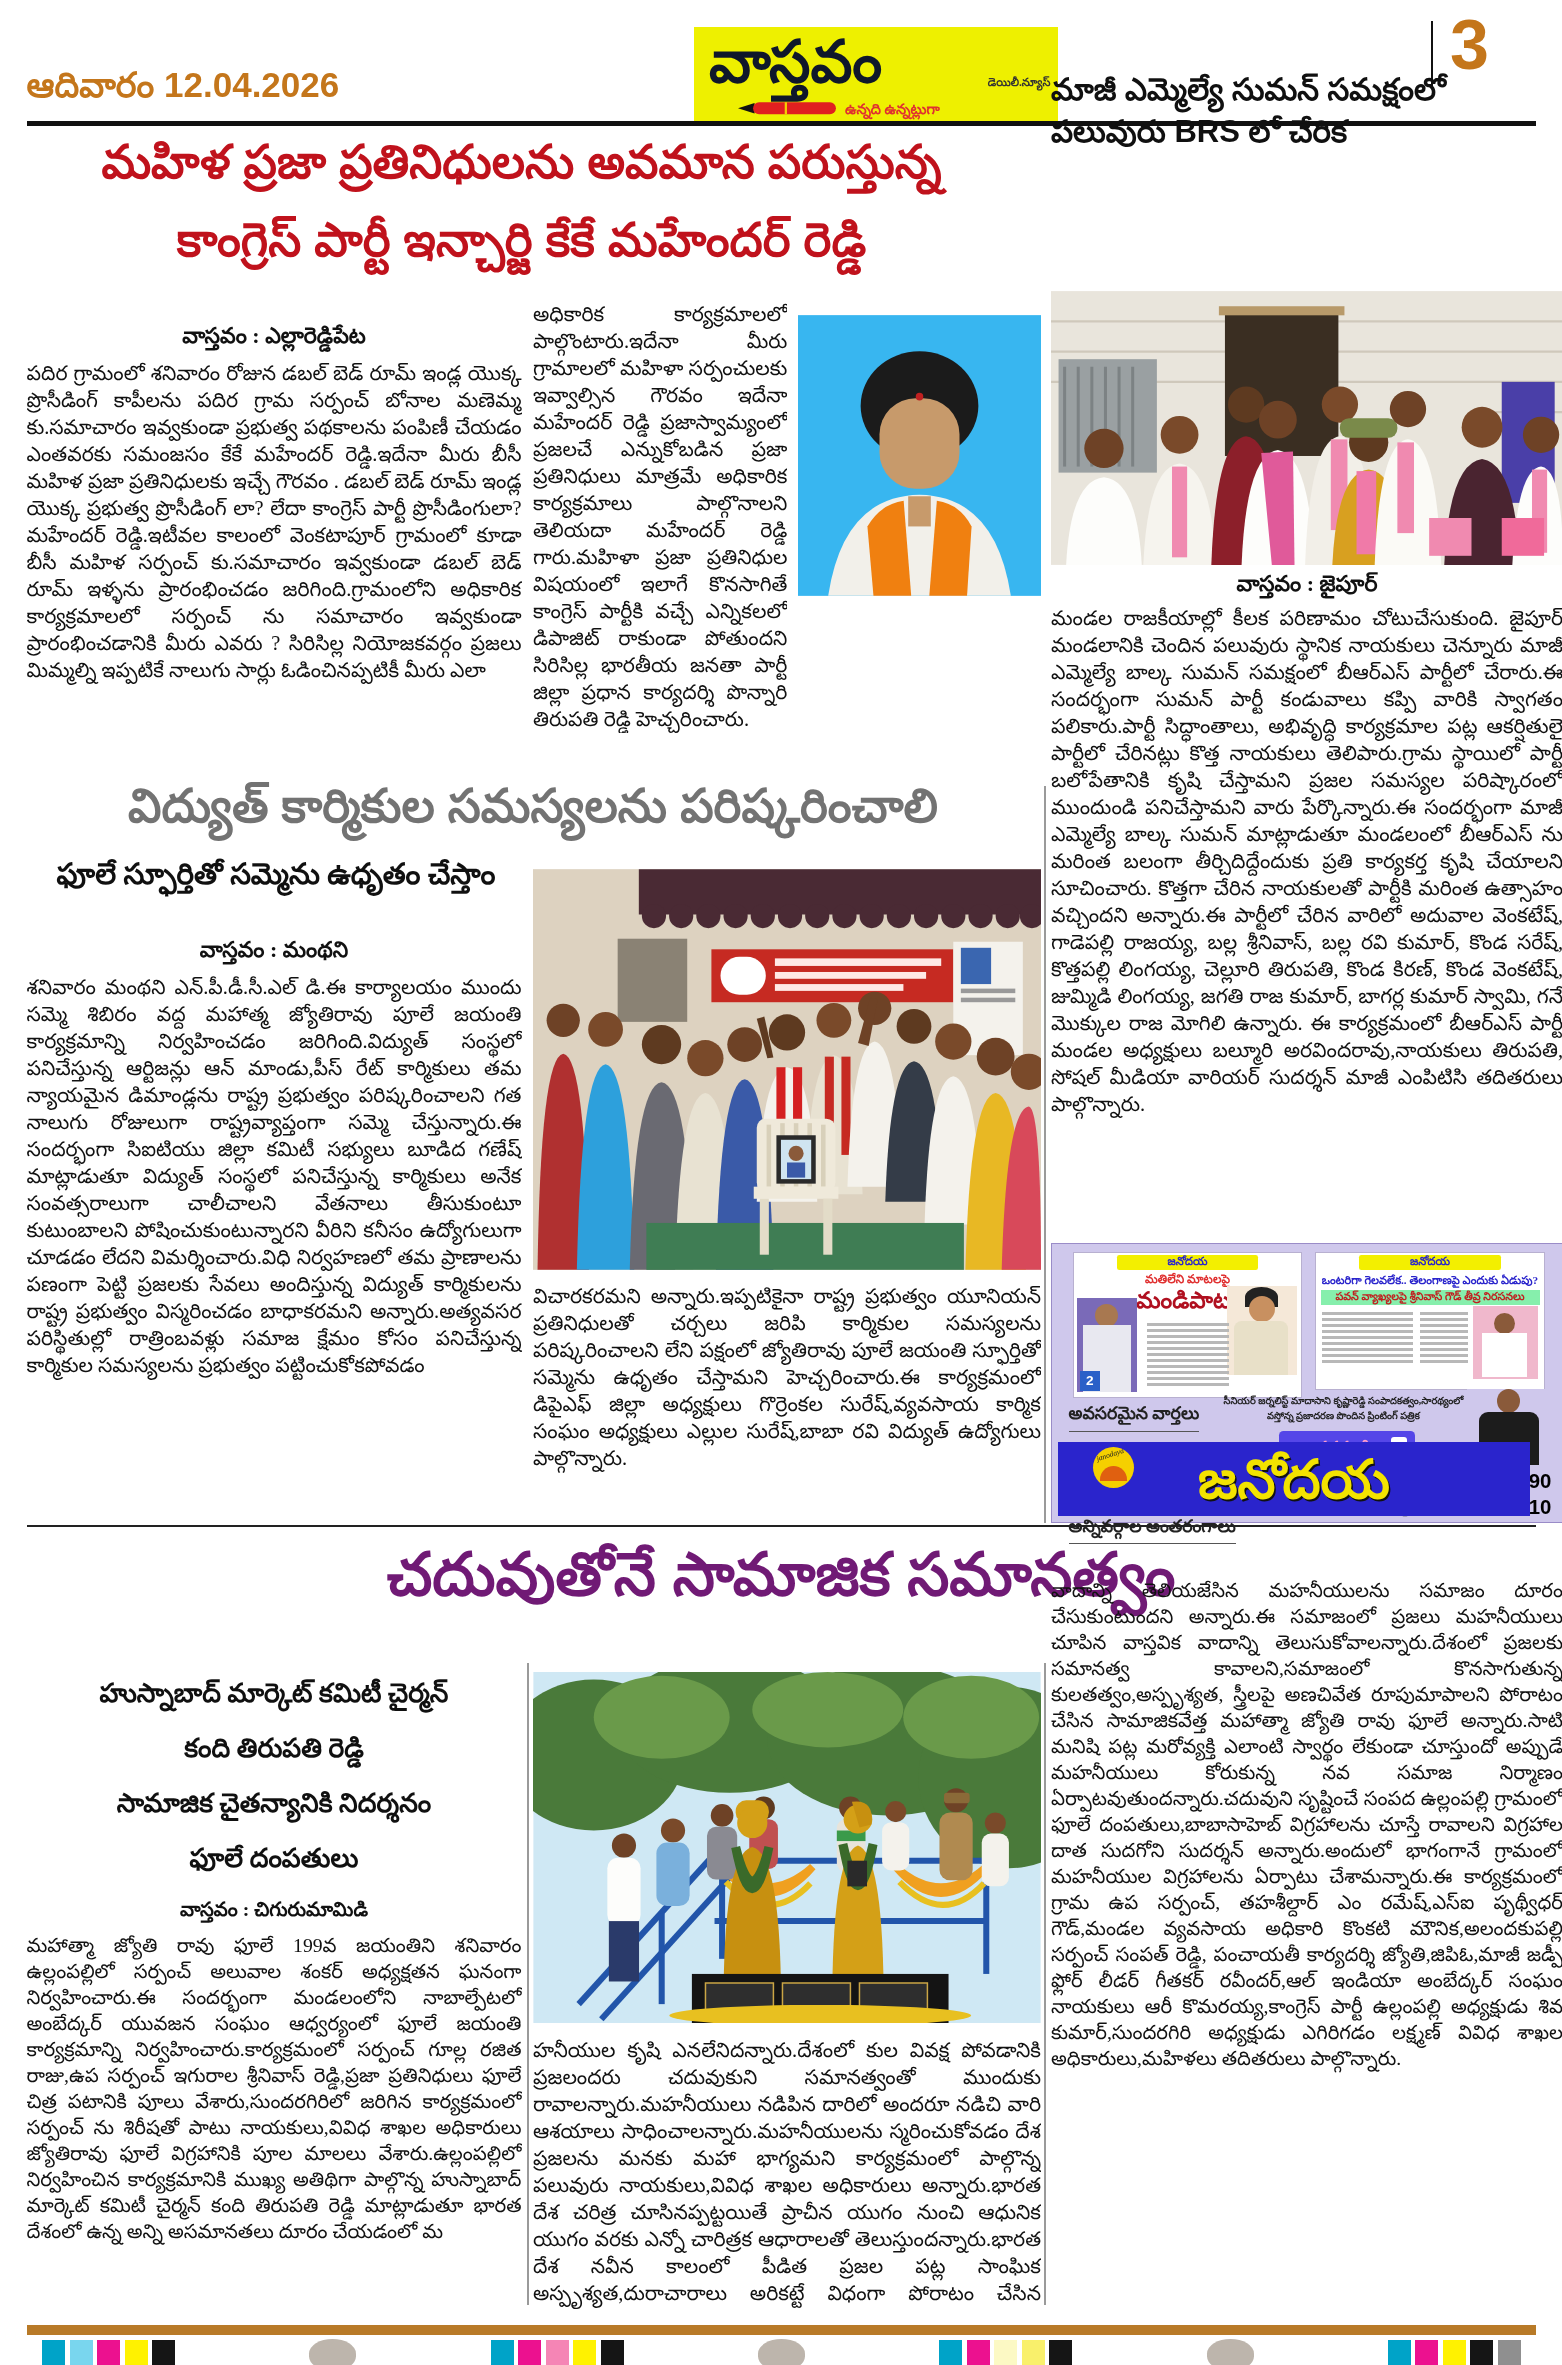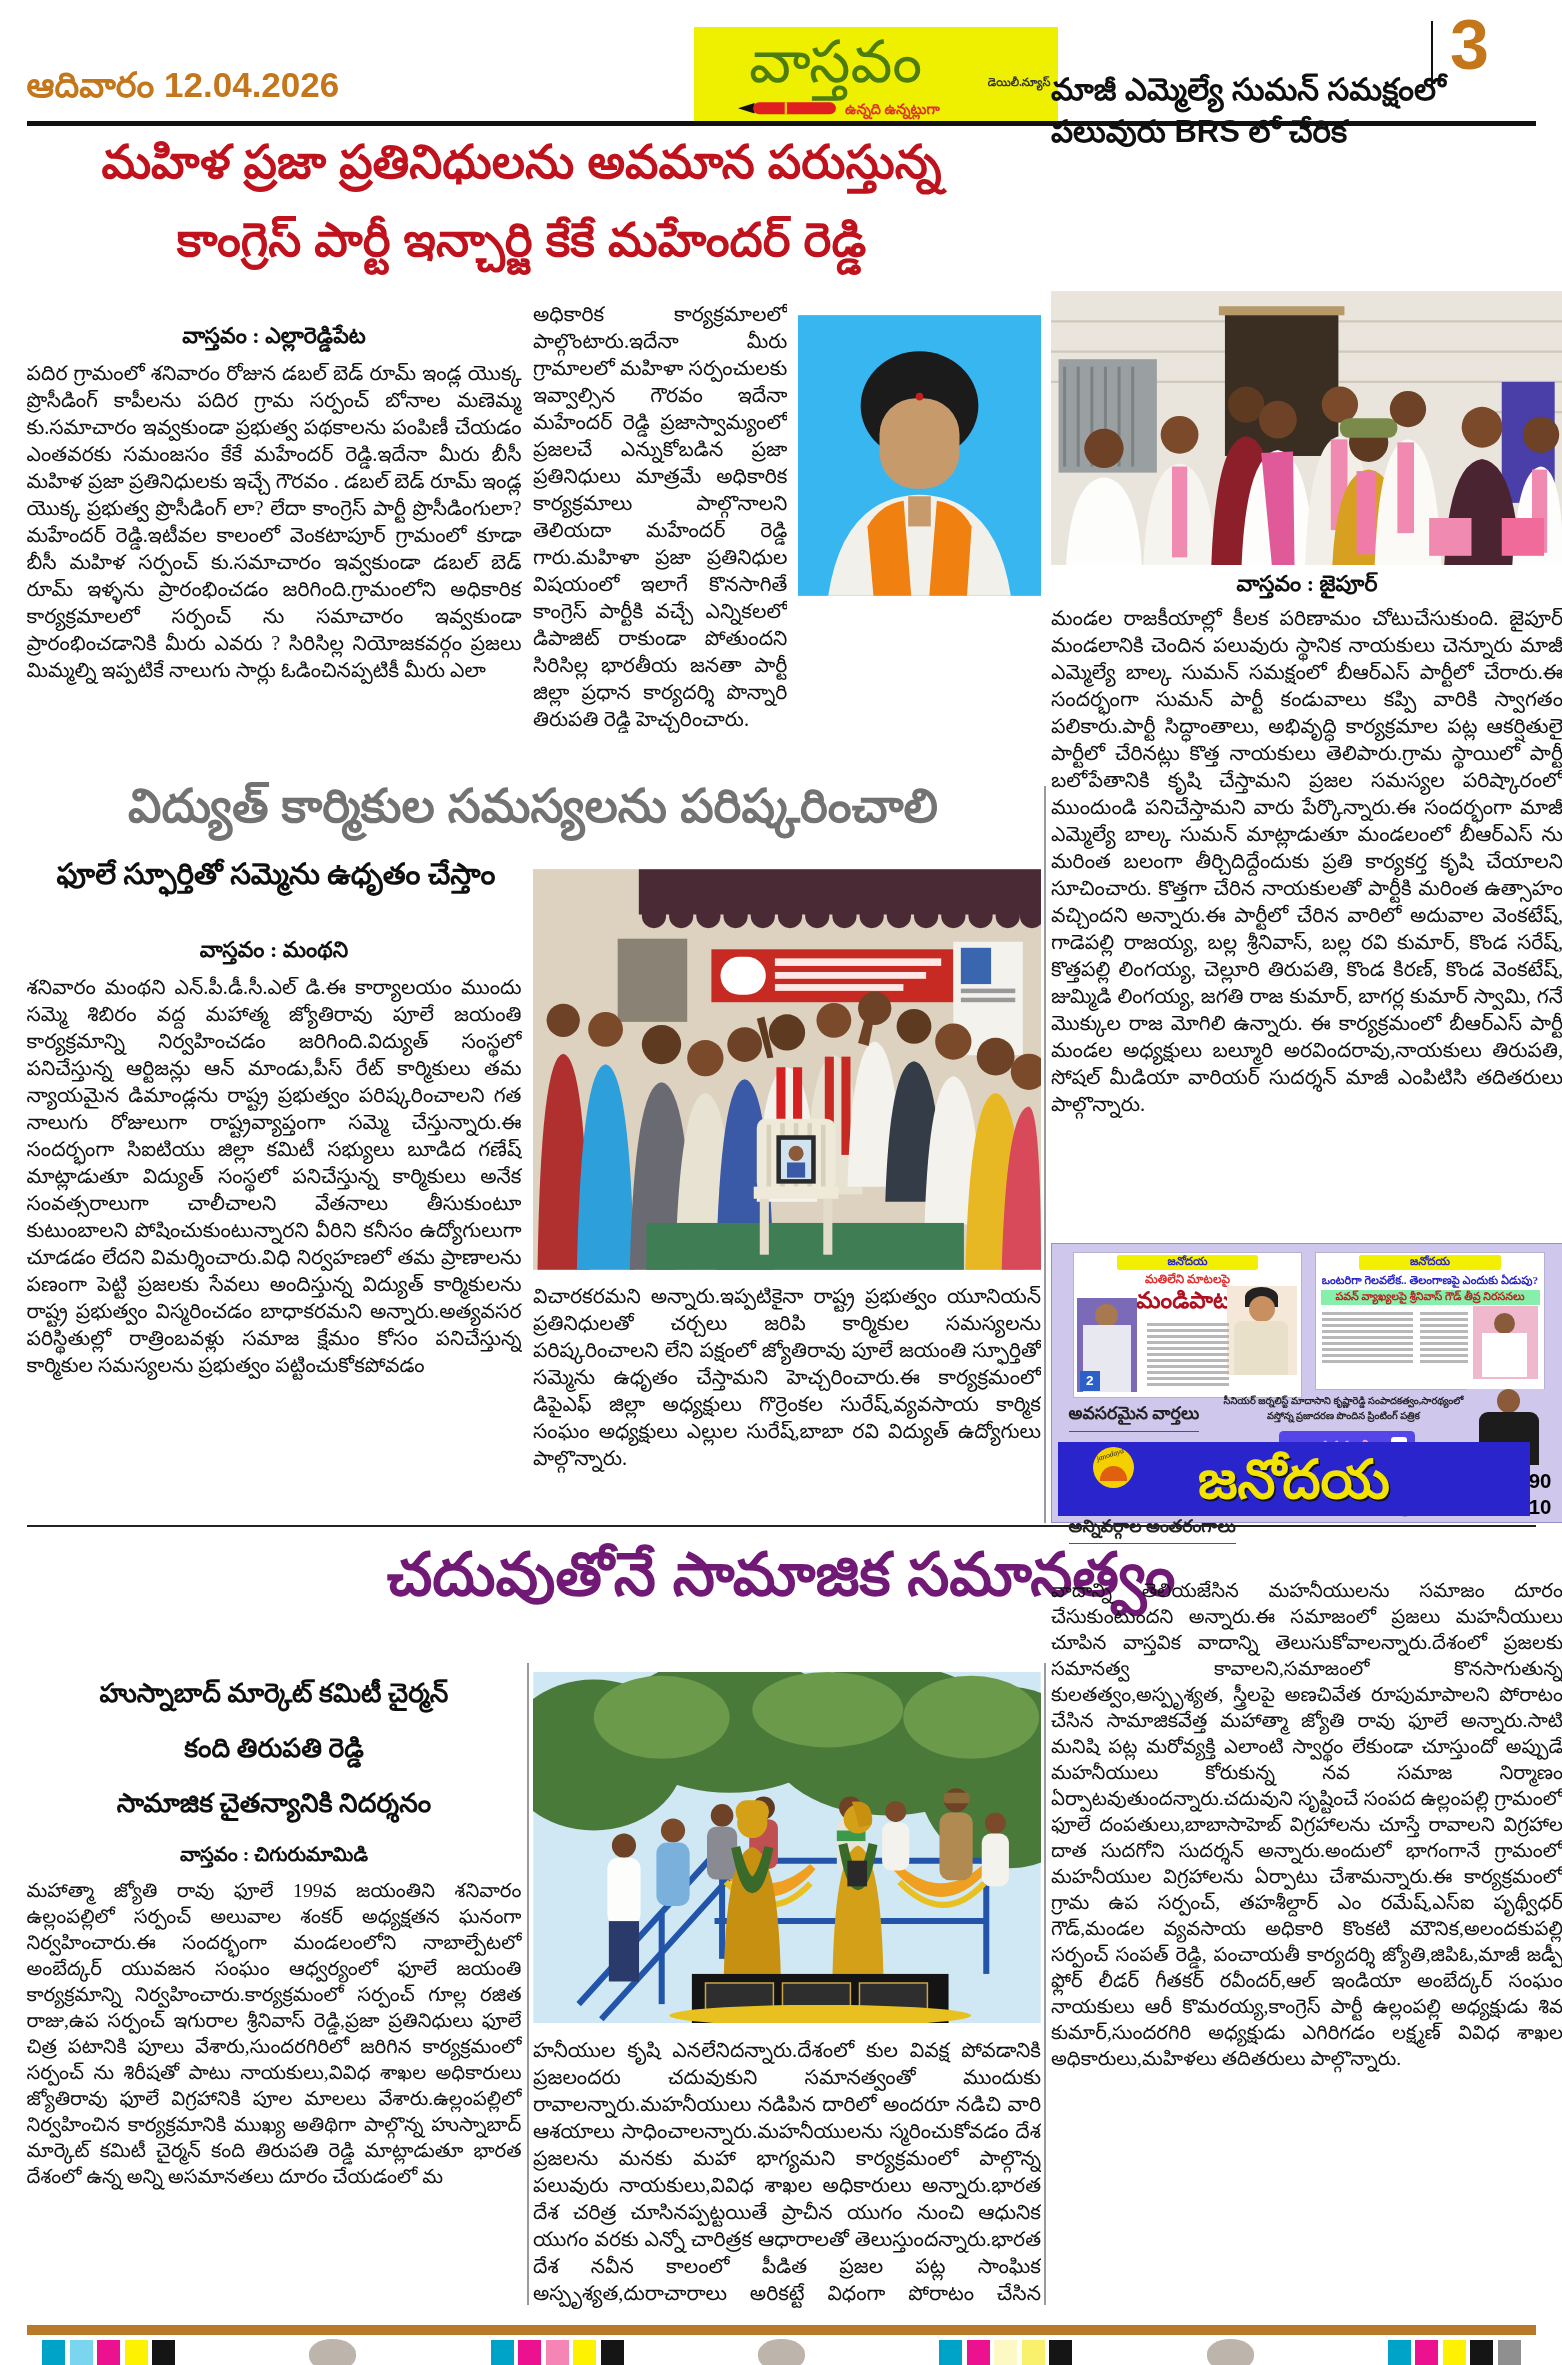--- a/index.html
+++ b/index.html
@@ -8,21 +8,21 @@
   .abs{position:absolute;}
   .sans{font-family:"Liberation Sans",sans-serif;}
   .tg-body{font-size:20.4px;line-height:27px;text-align:justify;overflow:hidden;}
   .dateline{font-weight:bold;font-size:22px;text-align:center;margin-bottom:6px;}
   .rule{background:#111;}
   .vrule{background:#9a9a9a;width:1.5px;}
 
   
   .hdr-date{left:26.5px;top:65px;font-size:35px;font-weight:bold;color:#c4761b;}
   .logo-box{left:694px;top:27px;width:364px;height:97px;background:#eef000;}
-  .logo-title{position:absolute;left:15px;top:6px;font-size:59px;font-weight:normal;color:#4d7c0f;line-height:1;margin-left:40px;}
+  .logo-title{position:absolute;left:15px;top:6px;font-size:59px;font-weight:bold;color:#0f172a;line-height:1;}
   .logo-suffix{position:absolute;right:7.6px;bottom:33px;font-size:11.3px;color:#333;font-weight:bold;}
   .logo-tagline{position:absolute;left:151px;bottom:3px;font-size:14.4px;color:#e03030;font-weight:bold;}
   .hdr-vrule{left:1431px;top:21px;width:2.3px;height:65px;background:#111;}
   .page-num{left:1450px;top:4.5px;font-size:70px;font-weight:bold;color:#c4761b;}
   .hdr-rule{left:26.5px;top:121px;width:1509px;height:4.5px;}
 
   
   .head-women{left:26.5px;width:990px;color:#c0121c;font-weight:bold;font-size:47px;text-align:center;line-height:1;}
   .head-brs{left:1051px;width:506px;color:#101010;font-weight:bold;font-size:31px;line-height:1.1;}
   .head-power{left:26.5px;top:778px;width:1013px;color:#737373;font-weight:bold;font-size:47px;text-align:center;}
@@ -402,20 +402,21 @@
   <div class="abs vrule" style="left:1044px;top:786px;height:737px;"></div>
   <div class="abs vrule" style="left:527px;top:1663px;height:642px;"></div>
   <div class="abs vrule" style="left:1044px;top:1663px;height:642px;"></div>
 
   <div class="abs head-edu sans">చదువుతోనే సామాజిక సమానత్వం</div>
 
   <div class="abs a3-col1">
     <div class="edu-subhead">హుస్నాబాద్ మార్కెట్ కమిటీ చైర్మన్</div>
     <div class="edu-subhead">కంది తిరుపతి రెడ్డి</div>
     <div class="edu-subhead">సామాజిక చైతన్యానికి నిదర్శనం</div>
+    <div class="edu-subhead">ఫూలే దంపతులు</div>
     <div class="dateline" style="margin-top:12px;font-size:19.7px;">వాస్తవం : చిగురుమామిడి</div>
     <div class="tg-body" style="font-size:19.7px;line-height:26px;height:337px;">మహాత్మా జ్యోతి రావు ఫూలే 199వ జయంతిని శనివారం ఉల్లంపల్లిలో సర్పంచ్ అలువాల శంకర్ అధ్యక్షతన ఘనంగా నిర్వహించారు.ఈ సందర్భంగా మండలంలోని నాబాల్పేటలో అంబేద్కర్ యువజన సంఘం ఆధ్వర్యంలో ఫూలే జయంతి కార్యక్రమాన్ని నిర్వహించారు.కార్యక్రమంలో సర్పంచ్ గూల్ల రజిత రాజు,ఉప సర్పంచ్ ఇగురాల శ్రీనివాస్ రెడ్డి,ప్రజా ప్రతినిధులు ఫూలే చిత్ర పటానికి పూలు వేశారు,సుందరగిరిలో జరిగిన కార్యక్రమంలో సర్పంచ్ ను శిరీషతో పాటు నాయకులు,వివిధ శాఖల అధికారులు జ్యోతిరావు ఫూలే విగ్రహానికి పూల మాలలు వేశారు.ఉల్లంపల్లిలో నిర్వహించిన కార్యక్రమానికి ముఖ్య అతిథిగా పాల్గొన్న హుస్నాబాద్ మార్కెట్ కమిటీ చైర్మన్ కంది తిరుపతి రెడ్డి మాట్లాడుతూ భారత దేశంలో ఉన్న అన్ని అసమానతలు దూరం చేయడంలో మ</div>
   </div>
 
   <svg class="abs photo ph-statues" width="508" height="351" viewBox="0 0 672 465">
     <rect width="672" height="465" fill="#cfe8f4"></rect>
     <g fill="#4a7a3a">
       <ellipse cx="80" cy="110" rx="120" ry="100"></ellipse>
         <ellipse cx="260" cy="70" rx="150" ry="90"></ellipse>
       <ellipse cx="470" cy="90" rx="160" ry="100"></ellipse>

